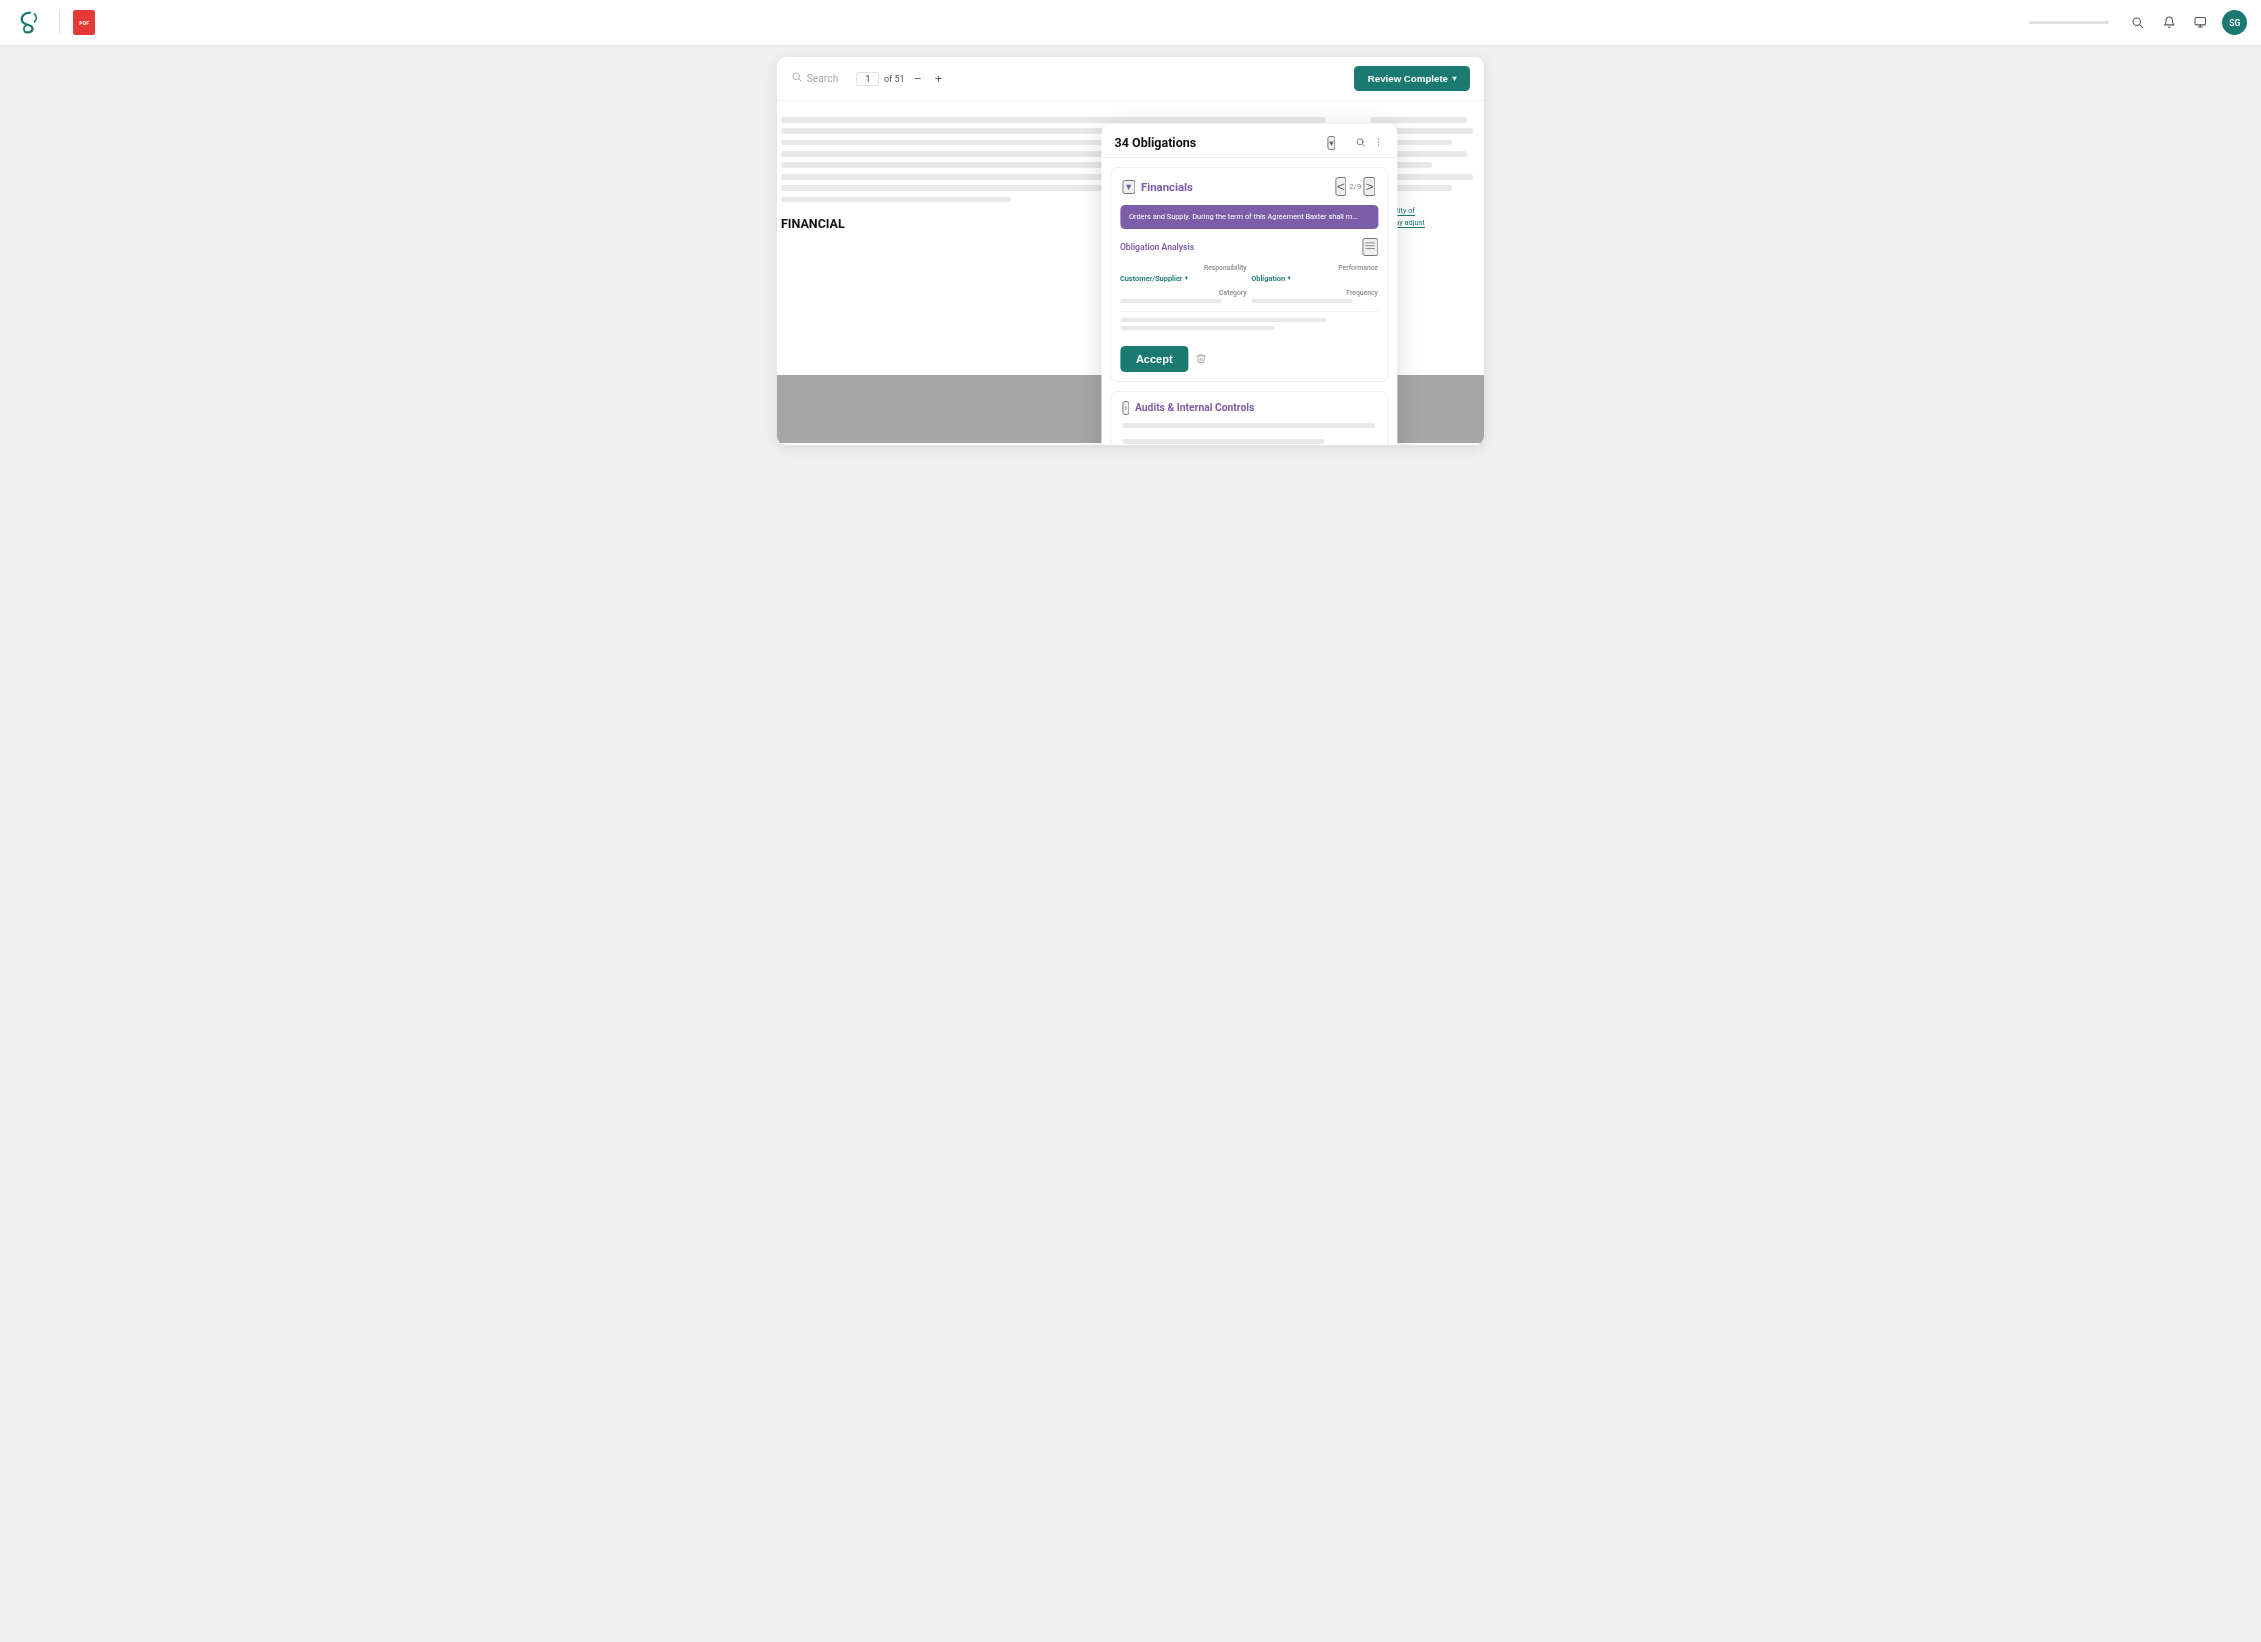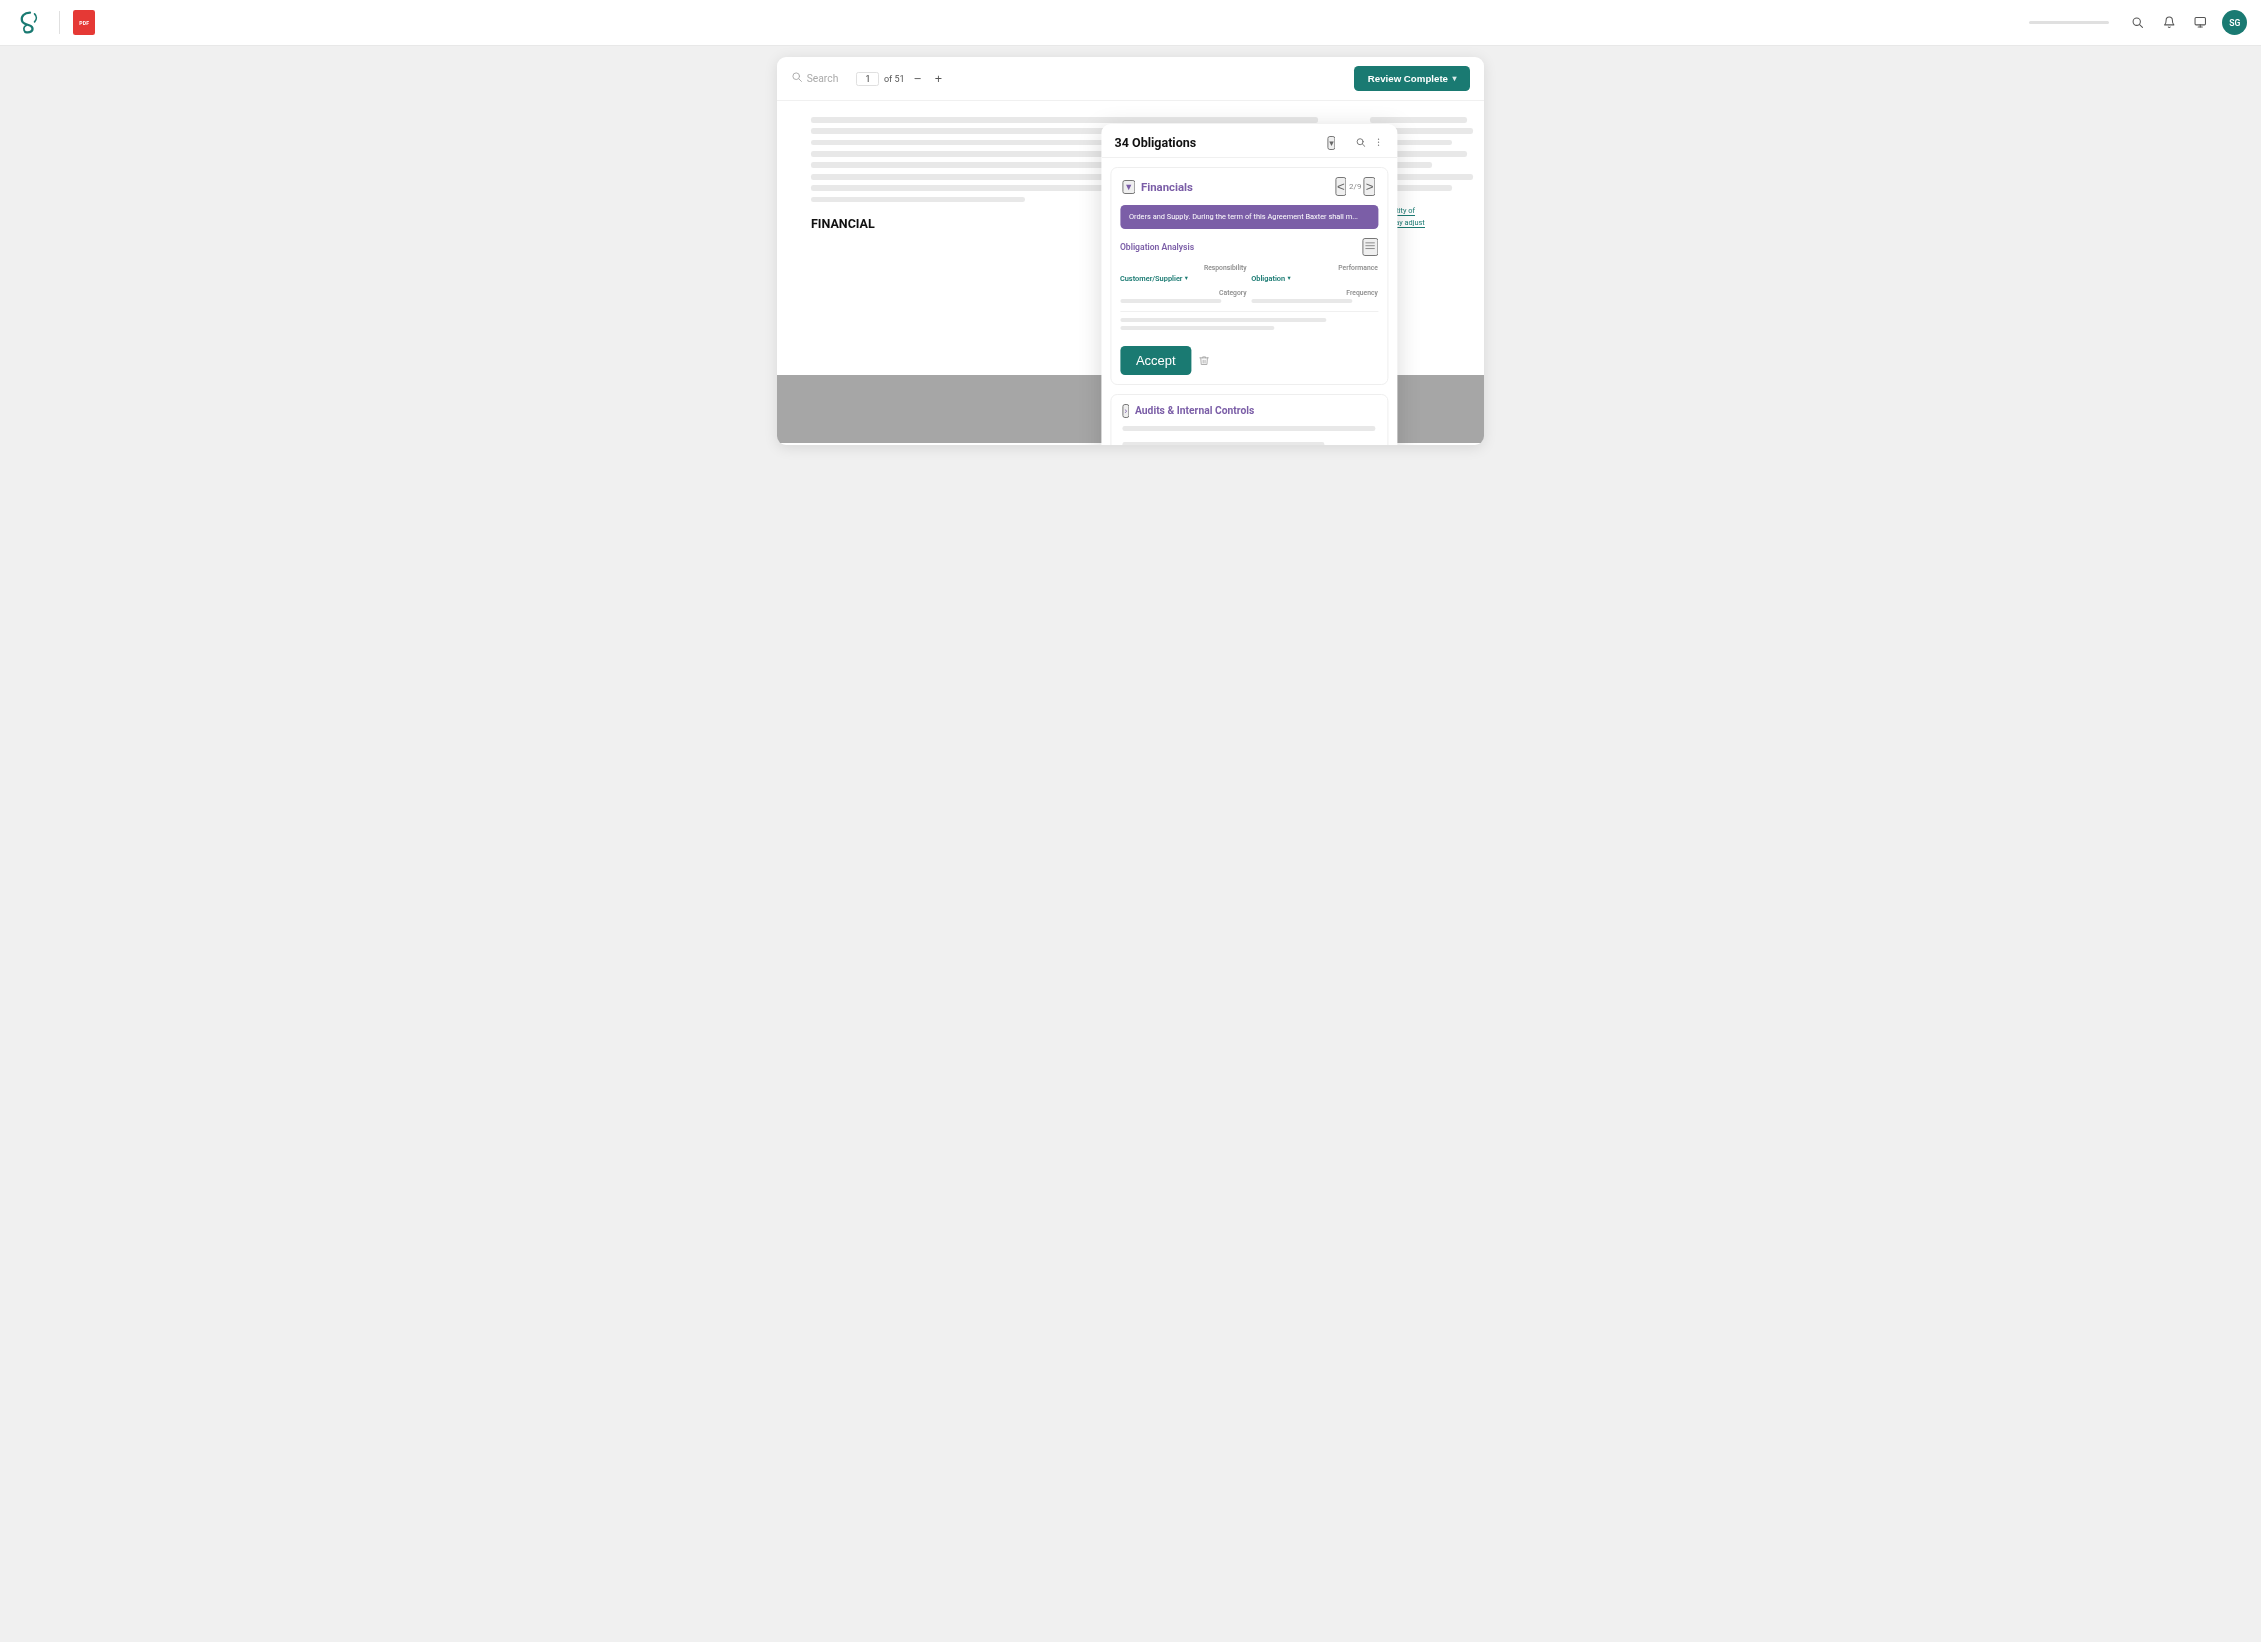--- a/index.html
+++ b/index.html
@@ -215,23 +215,22 @@
     .pdf-content-area {
       display: flex;
       padding: 0;
       min-height: 342px;
       position: relative;
     }
 
     
     .pdf-page-left {
       flex: 1;
-      padding: 16px 14px;
+      padding: 16px 4px;
       position: relative;
-      margin-left: 20px;
     }
 
     
     .placeholder-line {
       height: 5.7px;
       background: #e8e8e8;
       border-radius: 2.3px;
       margin-bottom: 5.7px;
     }
     .placeholder-line.short { width: 60%; }
@@ -447,22 +446,22 @@
       gap: 6.8px;
       align-items: center;
     }
 
     .accept-btn {
       background: #1a7a72;
       color: white;
       border: none;
       border-radius: 4.6px;
       padding: 6.8px 16px;
-      font-size: 13px;
-      font-weight: 400;
+      font-size: 11px;
+      font-weight: 700;
       cursor: pointer;
     }
 
     .delete-btn {
       background: none;
       border: none;
       cursor: pointer;
       color: #aaa;
       font-size: 11.4px;
       display: flex;

